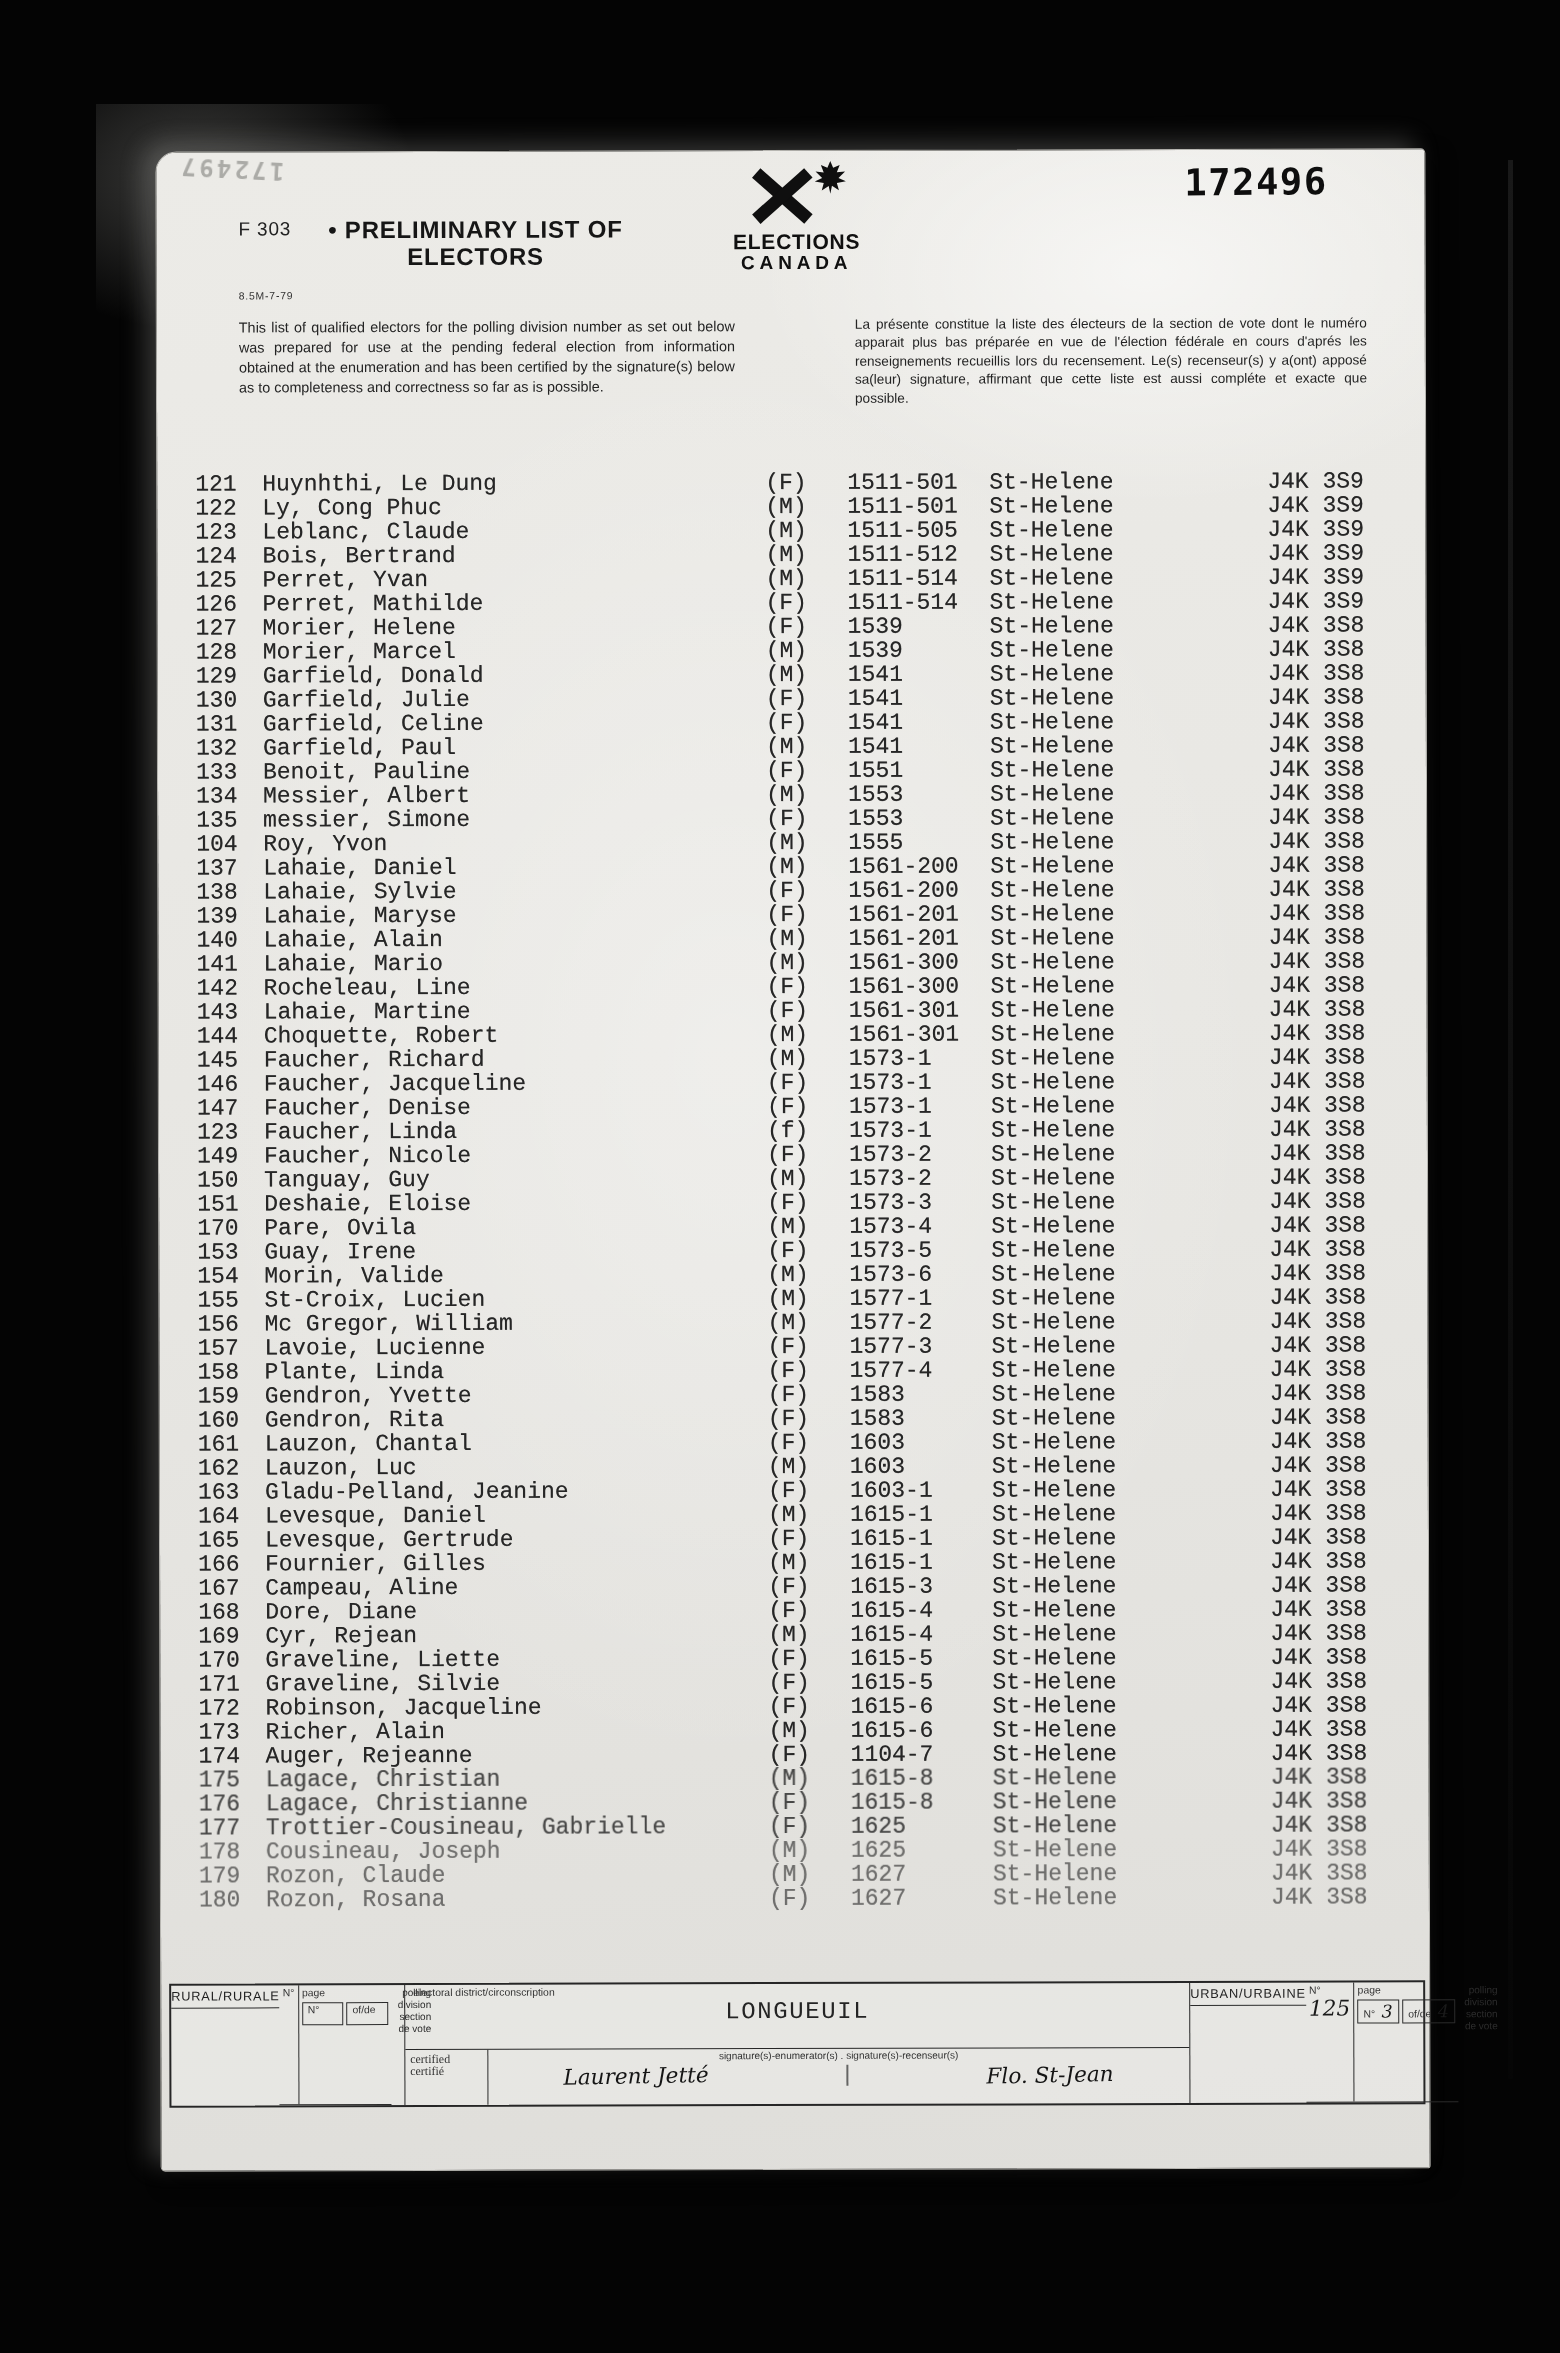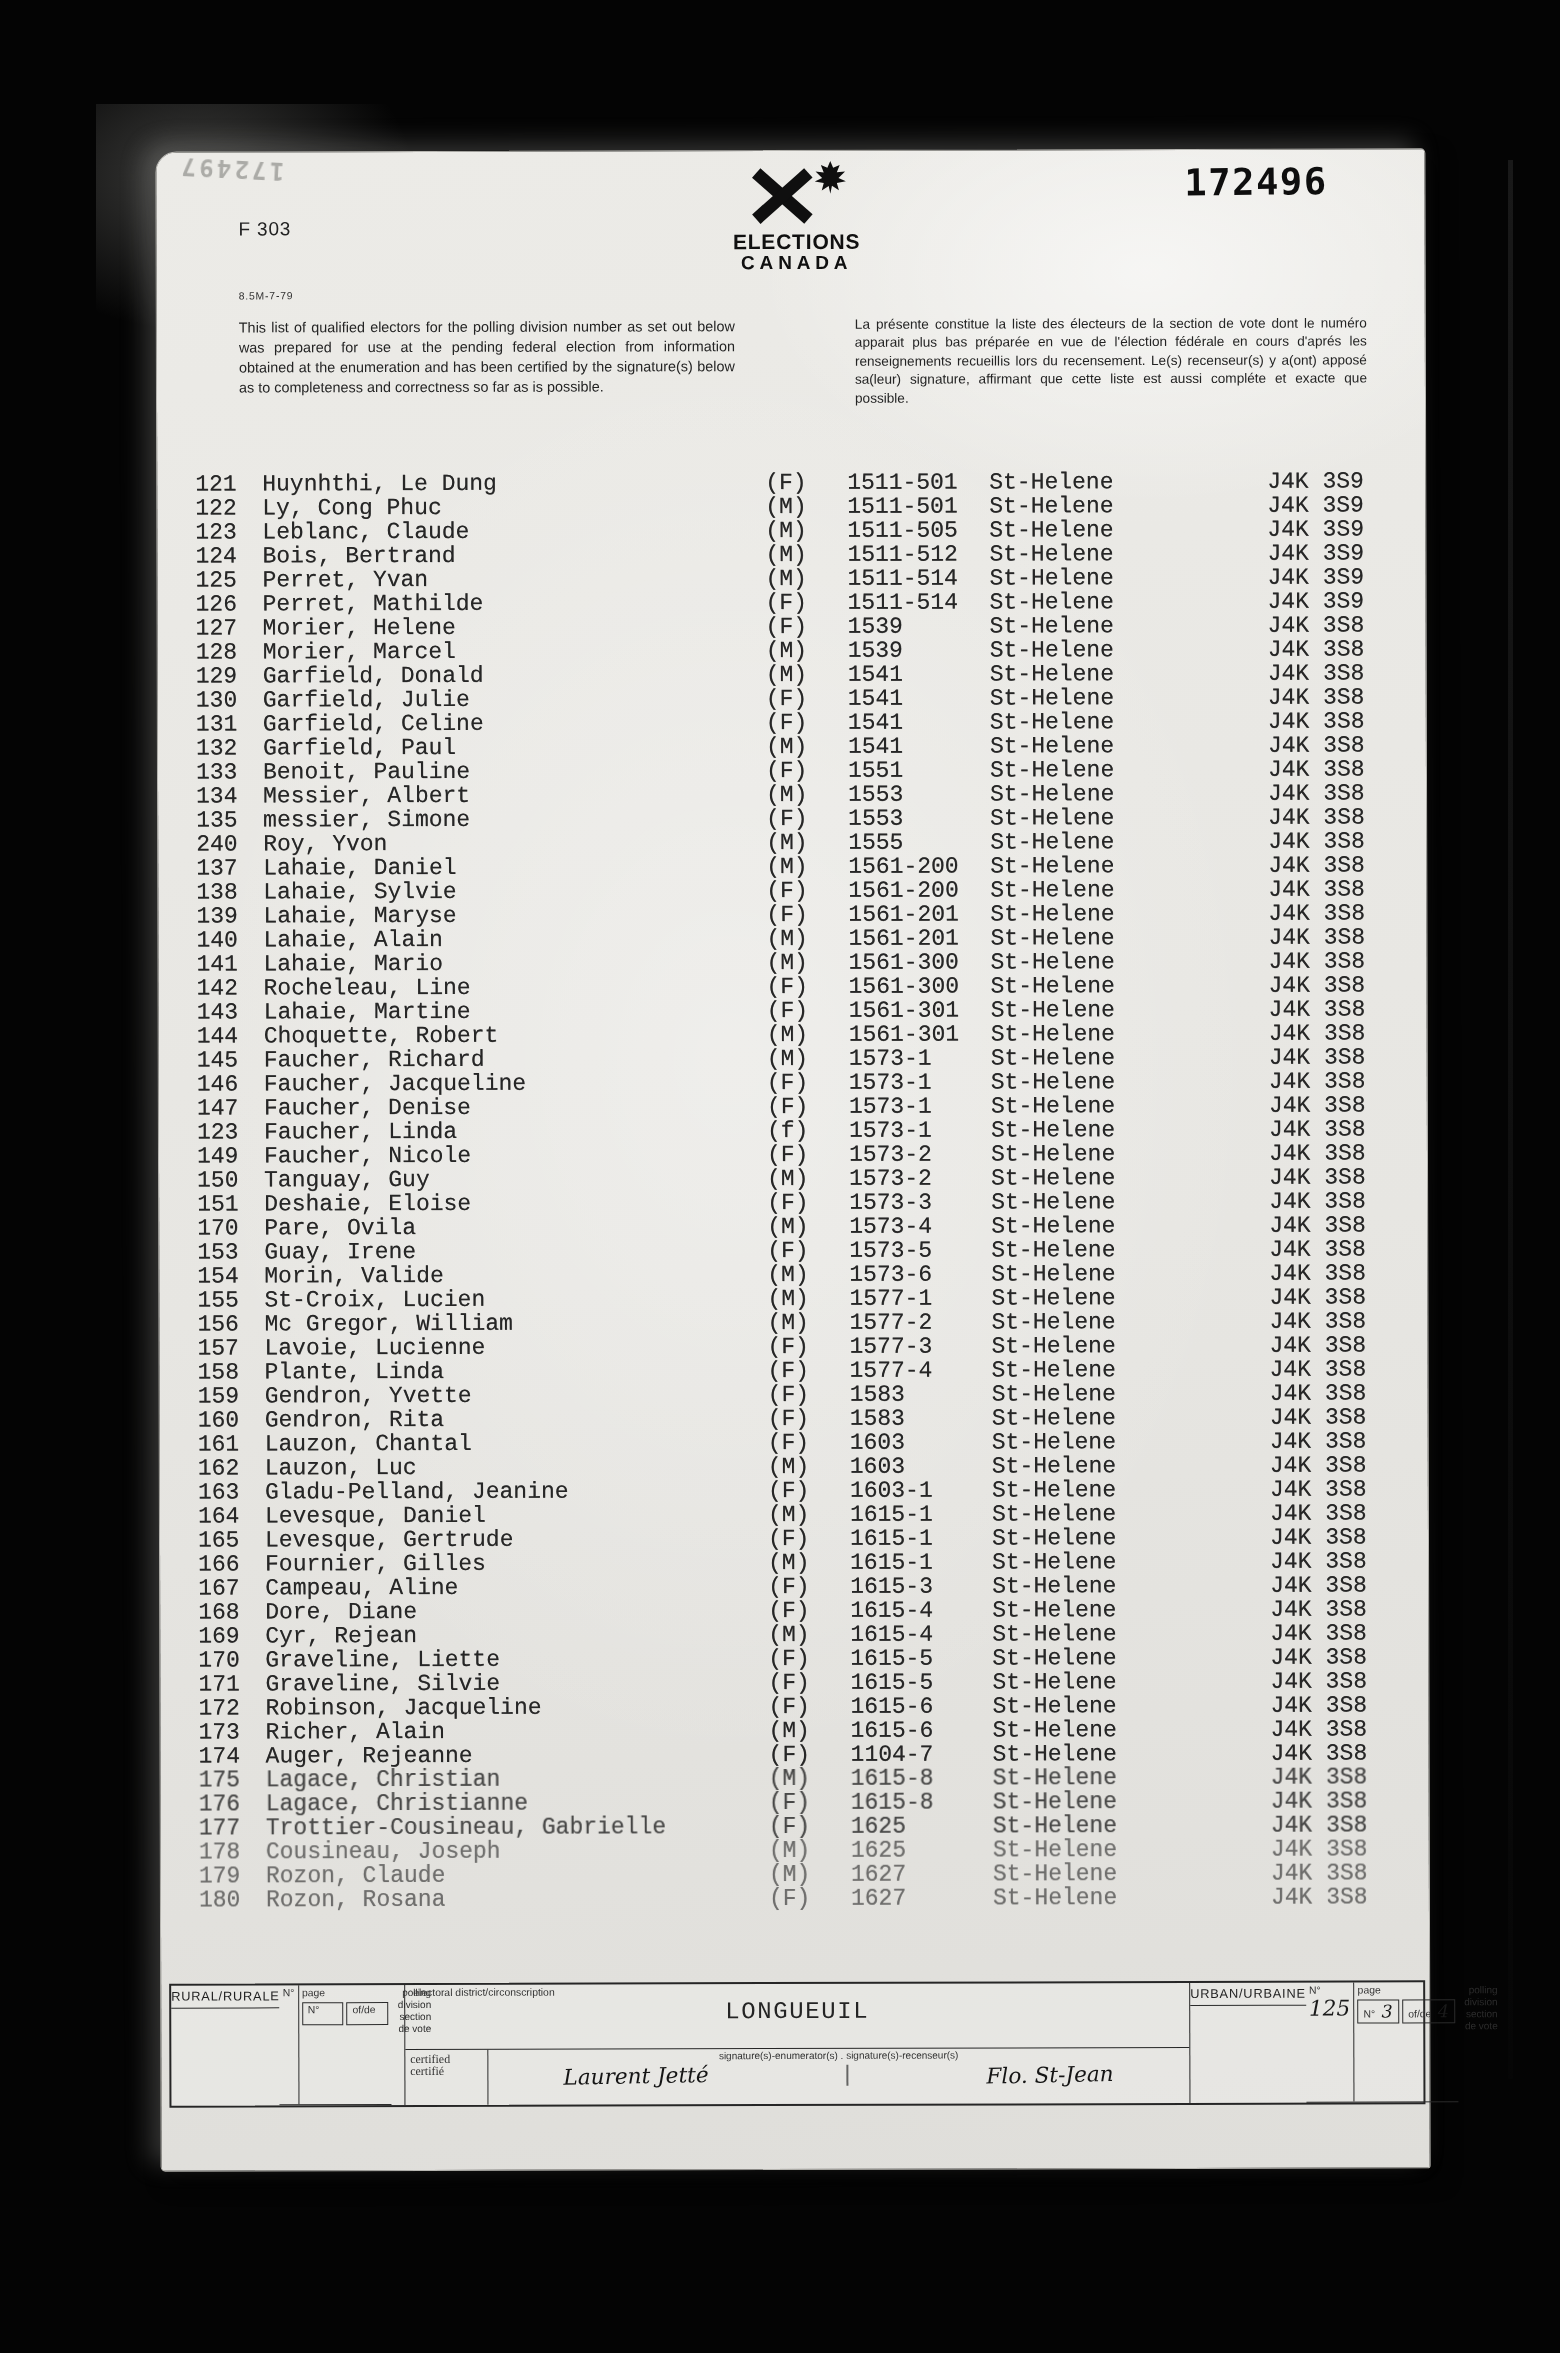--- a/index.html
+++ b/index.html
@@ -85,20 +85,24 @@
 <div class="canvas">
   <div class="edge-glow"></div>
   <div class="edge-line"></div>
 
   <div class="paper">
 
     <div class="corner-stamp">172497</div>
 
     <div class="form-block">
       <div class="form-code">F 303</div>
+      <div class="title-en">
+        <div>• PRELIMINARY LIST OF</div>
+        <div>ELECTORS</div>
+      </div>
     </div>
     <div class="print-code">8.5M-7-79</div>
 
     <div class="logo">
       <svg width="106" height="67" viewBox="0 0 140 90">
         <path d="M16 16 L86 78" stroke="#0f0f0f" stroke-width="17"></path>
         <path d="M86 16 L16 78" stroke="#0f0f0f" stroke-width="17"></path>
         <g transform="translate(88,0) scale(0.55)">
           <path fill="#0f0f0f" d="M50 0 L57 17 L73 10 L66 28 L86 26 L70 42 L88 50 L66 54 L71 72 L54 61 L50 80 L46 61 L29 72 L34 54 L12 50 L30 42 L14 26 L34 28 L27 10 L43 17 Z"></path>
         </g>
@@ -228,21 +232,21 @@
         </div>
         <div class="erow">
           <span class="c-number">135</span>
           <span class="c-name">messier, Simone</span>
           <span class="c-sex">(F)</span>
           <span class="c-address">1553</span>
           <span class="c-street">St-Helene</span>
           <span class="c-postal_code">J4K 3S8</span>
         </div>
         <div class="erow">
-          <span class="c-number">240</span>
+          <span class="c-number">104</span>
           <span class="c-name">Roy, Yvon</span>
           <span class="c-sex">(M)</span>
           <span class="c-address">1555</span>
           <span class="c-street">St-Helene</span>
           <span class="c-postal_code">J4K 3S8</span>
         </div>
         <div class="erow">
           <span class="c-number">137</span>
           <span class="c-name">Lahaie, Daniel</span>
           <span class="c-sex">(M)</span>

